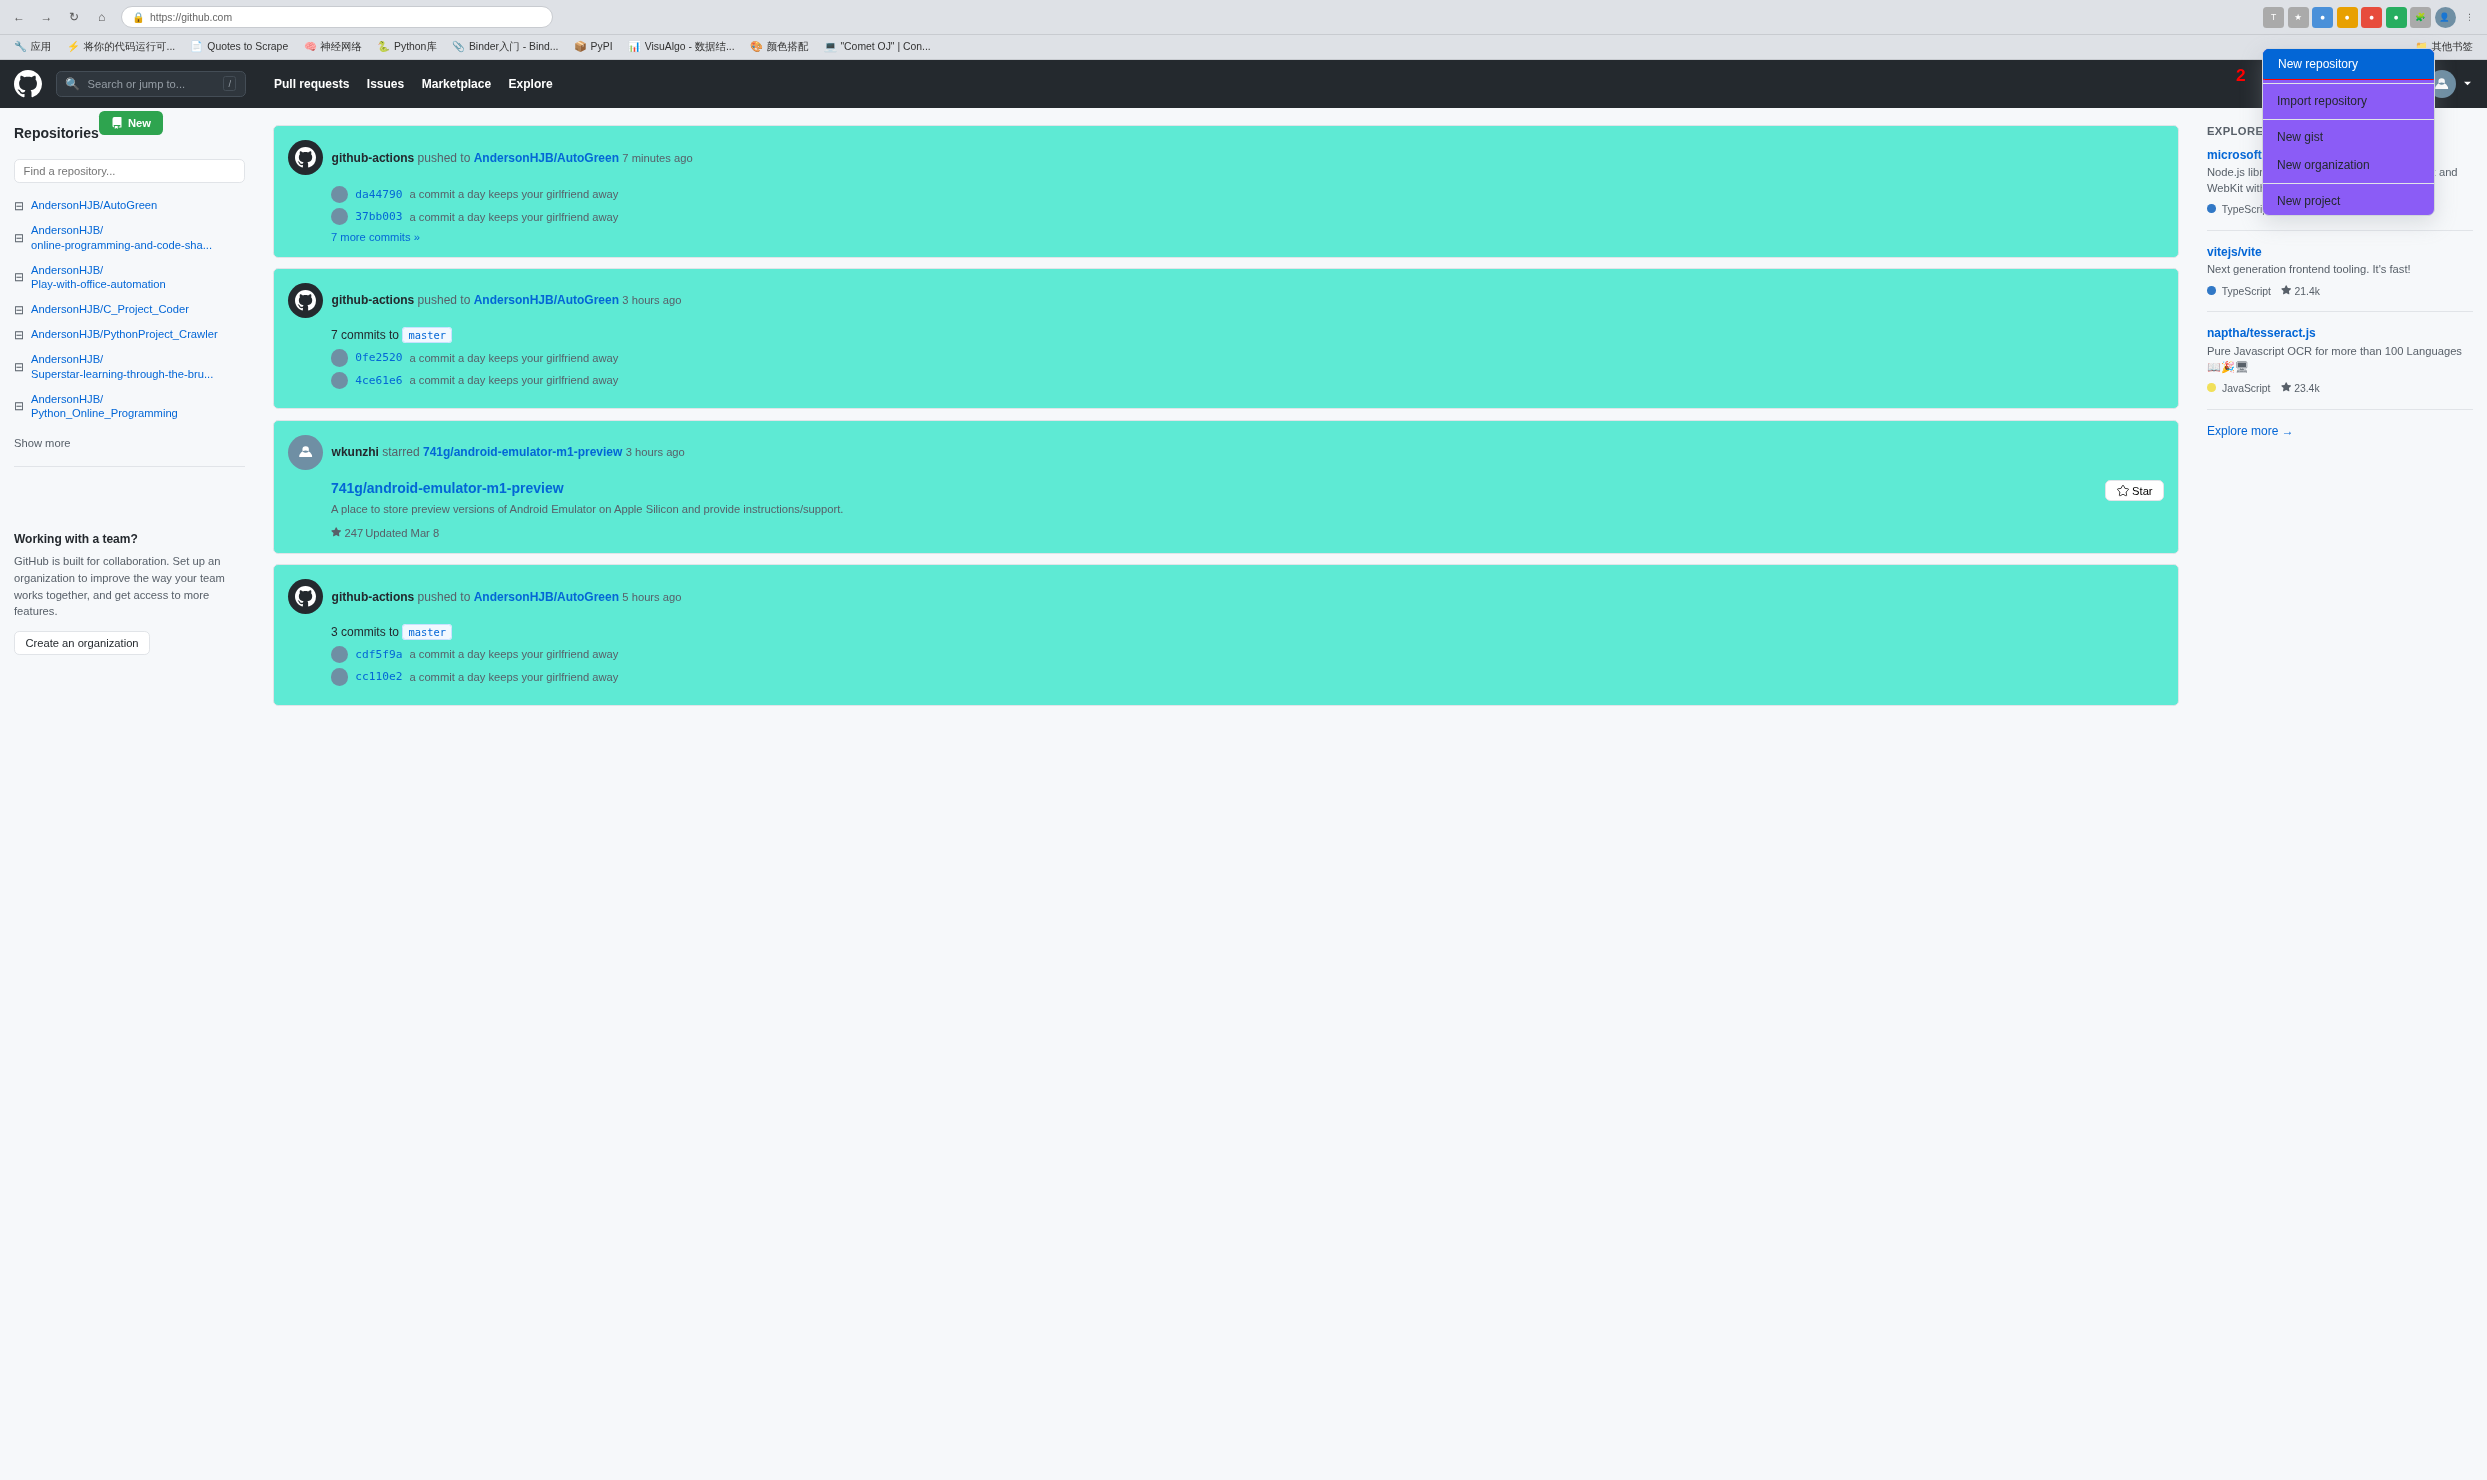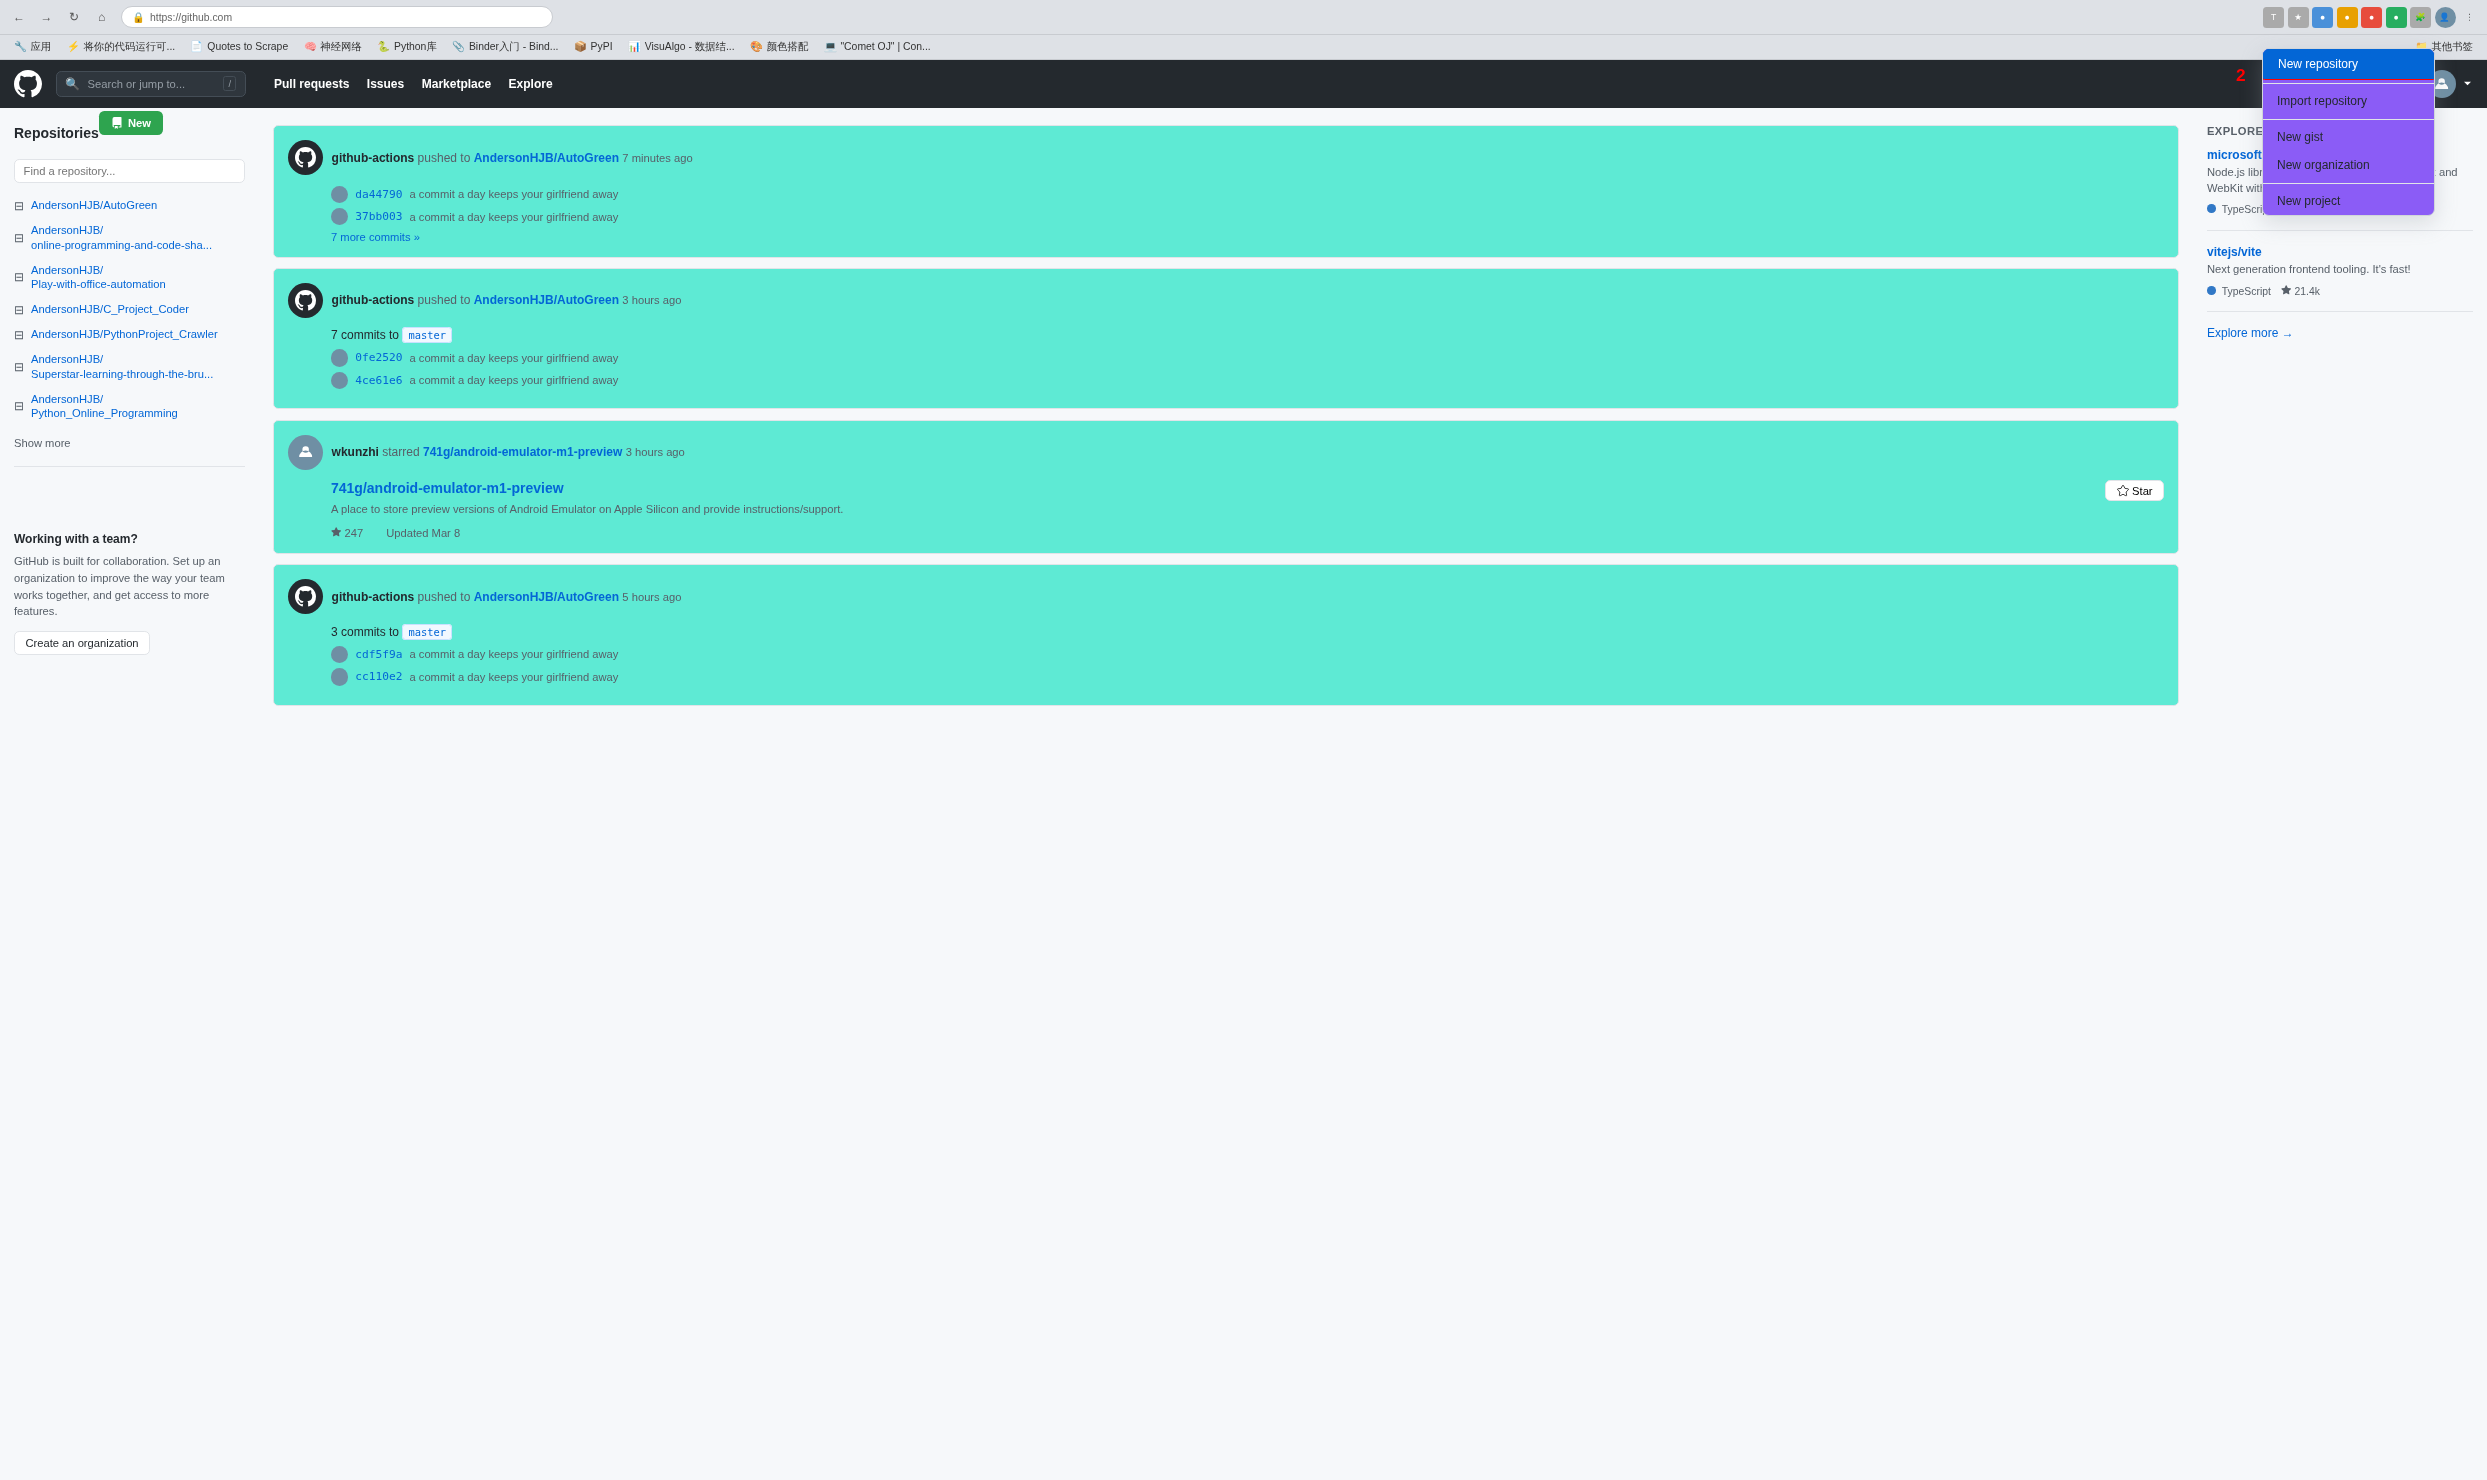--- a/index.html
+++ b/index.html
@@ -75,21 +75,21 @@
     .commit-item { display: flex; align-items: center; gap: 7px; margin-bottom: 5.2px; }
     .commit-avatar { width: 17.3px; height: 17.3px; border-radius: 50%; background: #6f8fa4; flex-shrink: 0; }
     .commit-hash { color: #0366d6; font-family: monospace; font-size: 11.2px; text-decoration: none; }
     .commit-msg { color: #586069; font-size: 11.2px; }
     .more-commits { color: #0366d6; font-size: 11.2px; cursor: pointer; margin-top: 5.2px; }
 
     
     .starred-repo-title { font-size: 14px; font-weight: 600; color: #24292e; margin-bottom: 5.2px; }
     .starred-repo-title a { color: #0366d6; text-decoration: none; }
     .starred-repo-desc { font-size: 11.2px; color: #586069; margin-bottom: 8.6px; line-height: 1.5; }
-    .repo-meta { display: flex; align-items: flex-end; gap: 23px; font-size: 11.2px; color: #586069; }
+    .repo-meta { display: flex; align-items: flex-end; gap: 2px; font-size: 11.2px; color: #586069; }
     .lang-dot { width: 8.6px; height: 8.6px; border-radius: 50%; display: inline-block; margin-right: 3.5px; }
     .star-btn { border: 0.9px solid #e1e4e8; background: white; border-radius: 5.2px; padding: 3.5px 10.4px; font-size: 11.2px; cursor: pointer; display: flex; align-items: center; gap: 3.5px; margin-left: auto; }
 
     
     .explore-sidebar { width: 294px; padding: 17.3px 14px; flex-shrink: 0; }
     .explore-title { font-size: 12px; font-weight: 600; color: #24292e; margin-bottom: 3.5px; }
     .explore-item { margin-bottom: 14px; padding-bottom: 14px; border-bottom: 0.9px solid #e1e4e8; }
     .explore-item:last-child { border-bottom: none; }
     .explore-repo-name { font-weight: 600; color: #0366d6; font-size: 12px; margin-bottom: 3.5px; cursor: pointer; }
     .explore-repo-desc { font-size: 11.2px; color: #586069; line-height: 1.4; margin-bottom: 7px; }
@@ -474,17 +474,33 @@
         </span>
         <span>
           <svg width="10.4" height="10.4" viewBox="0 0 16 16" fill="#586069">
               <path d="M8 .25a.75.75 0 01.673.418l1.882 3.815 4.21.612a.75.75 0 01.416 1.279l-3.046 2.97.719 4.192a.75.75 0 01-1.088.791L8 12.347l-3.766 1.98a.75.75 0 01-1.088-.79l.72-4.194L.818 6.374a.75.75 0 01.416-1.28l4.21-.611L7.327.668A.75.75 0 018 .25z"></path>
             </svg>
           <span>21.4k</span>
         </span>
       </div>
     </div>
 
+    <div class="explore-item">
+      <div class="explore-repo-name">naptha/tesseract.js</div>
+      <div class="explore-repo-desc">Pure Javascript OCR for more than 100 Languages 📖🎉🖥</div>
+      <div class="explore-meta">
+        <span>
+          <span class="lang-dot" style="background:#f1e05a;"></span>
+          <span>JavaScript</span>
+        </span>
+        <span>
+          <svg width="10.4" height="10.4" viewBox="0 0 16 16" fill="#586069">
+              <path d="M8 .25a.75.75 0 01.673.418l1.882 3.815 4.21.612a.75.75 0 01.416 1.279l-3.046 2.97.719 4.192a.75.75 0 01-1.088.791L8 12.347l-3.766 1.98a.75.75 0 01-1.088-.79l.72-4.194L.818 6.374a.75.75 0 01.416-1.28l4.21-.611L7.327.668A.75.75 0 018 .25z"></path>
+            </svg>
+          <span>23.4k</span>
+        </span>
+      </div>
+    </div>
 
     <div class="explore-more">Explore more →</div>
   </div>
 </div>
 
 
 </body></html>

